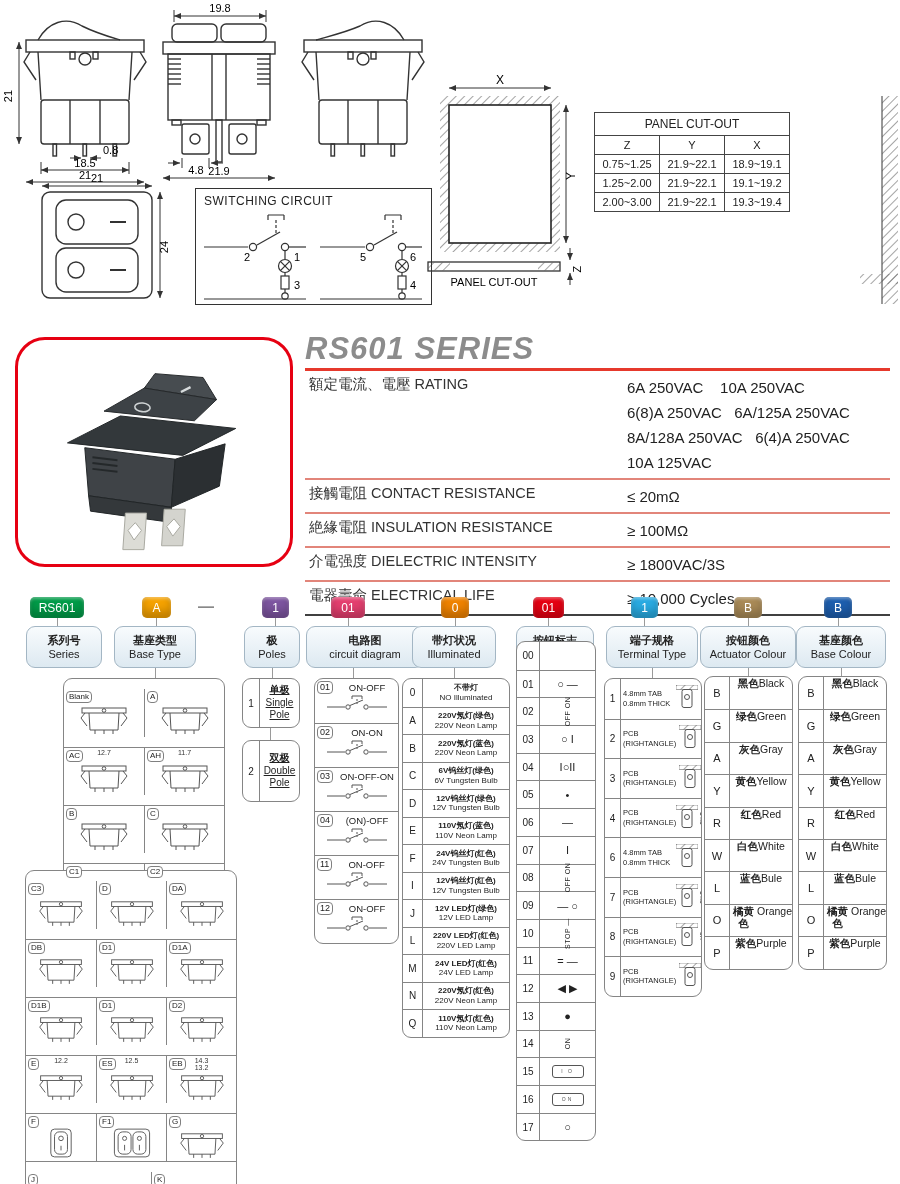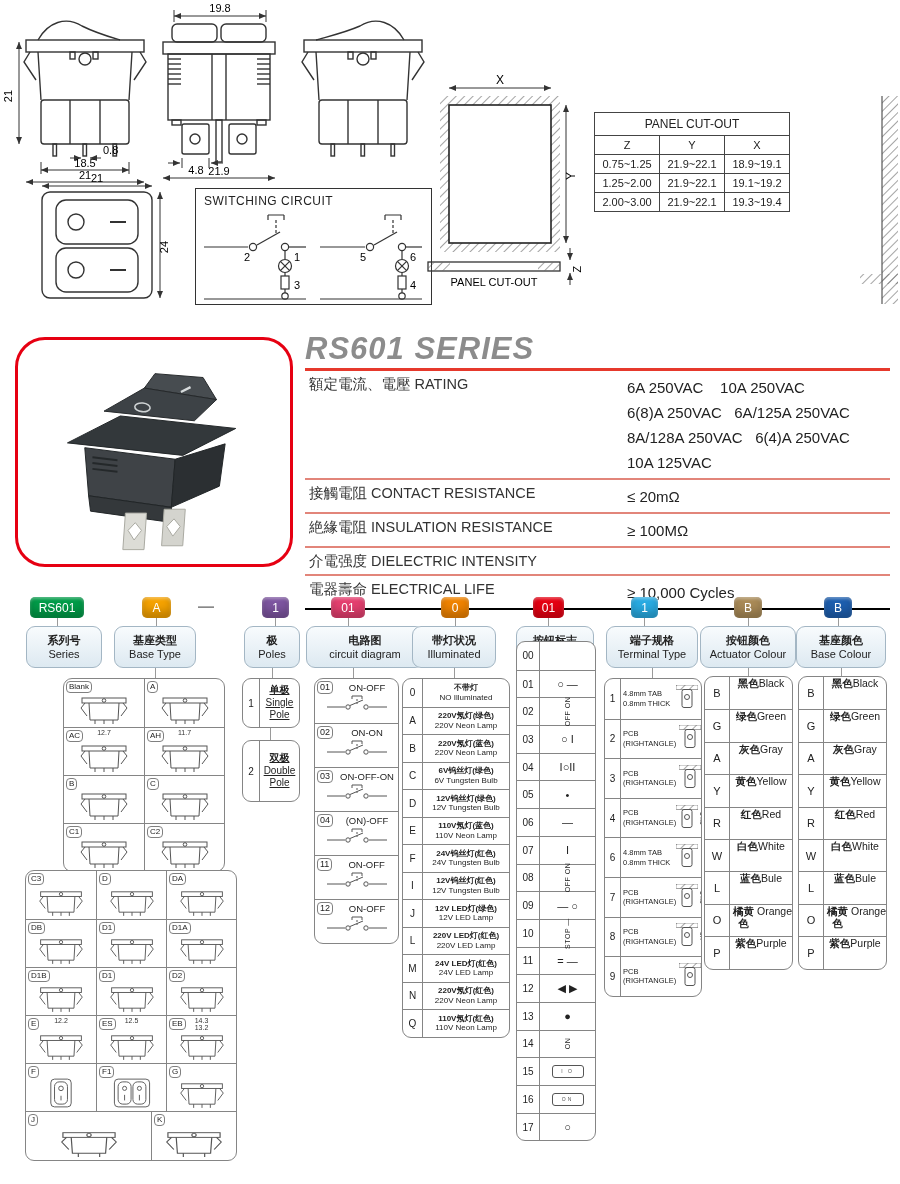--- a/index.html
+++ b/index.html
@@ -18,21 +18,21 @@
   .sc-box{position:absolute;left:195px;top:188px;width:237px;height:117px;
           border:1.5px solid #333;box-sizing:border-box;}
   .sc-title{position:absolute;left:8px;top:5px;font-size:12px;color:#222;letter-spacing:.5px;}
 
   
   .photo-box{position:absolute;left:15px;top:337px;width:278px;height:230px;
              border:3px solid #e60012;border-radius:30px;box-sizing:border-box;
              display:flex;align-items:center;justify-content:center;background:#fff;}
   .series-title{position:absolute;left:305px;top:331px;font-size:31px;font-weight:bold;
                 font-style:italic;color:#8c8c8c;letter-spacing:1px;}
-  .spec-rows{position:absolute;left:305px;top:368px;width:585px;border-bottom:2px solid #000000;}
+  .spec-rows{position:absolute;left:305px;top:368px;width:585px;border-bottom:2px solid #404040;}
   .spec-row{display:flex;border-top:2px solid #e2857a;}
   .spec-row:first-of-type{border-top:3px solid #e6392c;}
   .spec-label{width:318px;font-size:14.5px;padding:4px 0 3px 4px;color:#333;}
   .spec-value{flex:1;font-size:15px;white-space:pre-wrap;padding:4px 0 3px 0;line-height:25px;color:#222;}
 
   
   .badge{position:absolute;top:597px;height:21px;border-radius:5px;color:#fff;font-weight:normal;
          font-size:12px;display:flex;align-items:center;justify-content:center;
          box-shadow:inset 0 -7px 8px rgba(0,0,0,.22), inset 0 2px 3px rgba(255,255,255,.35);}
   .code-dash{position:absolute;top:598px;font-size:16px;color:#888;font-weight:bold;}
@@ -48,21 +48,21 @@
           overflow:hidden;box-sizing:border-box;}
   .chip{display:inline-block;border:1px solid #808080;border-radius:4px;padding:0 2px;
         font-size:9px;background:#fff;line-height:11px;color:#222;}
 
   
   .g2{display:grid;grid-template-columns:80px 80px;}
   .g3{display:grid;grid-template-columns:70px 70px 70px;}
   .gb{display:grid;grid-template-columns:125px 84px;border-top:1px solid #858585;}
   .bt-cell{position:relative;height:48px;box-sizing:border-box;border-left:1px solid #858585;
            border-top:1px solid #858585;display:flex;flex-direction:column;align-items:center;
-           justify-content:flex-end;padding-bottom:2px;}
+           justify-content:flex-end;padding-bottom:2px;margin-top:10px;}
   .g2 .bt-cell{width:80px;}
   .g2 .bt-cell:nth-of-type(2n+1){border-left:none;}
   .g2 .bt-cell:nth-of-type(-n+2){border-top:none;}
   .g3 .bt-cell:nth-of-type(3n+1){border-left:none;}
   .g3 .bt-cell:nth-of-type(-n+3){border-top:none;}
   .gb .bt-cell{border-top:none;}
   .gb .bt-cell:nth-of-type(1){border-left:none;}
   .btchip{position:absolute;top:2px;left:2px;font-size:8px;line-height:10px;z-index:2;}
   .cell-dim{position:absolute;top:1px;left:0;right:0;text-align:center;font-size:7px;
             line-height:1.05;color:#333;}
@@ -392,20 +392,21 @@
         <div class="spec-value">≤ 20mΩ</div>
       </div>
 
       <div class="spec-row">
         <div class="spec-label">絶緣電阻 INSULATION RESISTANCE</div>
         <div class="spec-value">≥ 100MΩ</div>
       </div>
 
       <div class="spec-row">
         <div class="spec-label">介電强度 DIELECTRIC INTENSITY</div>
+        <div class="spec-value">≥ 1800VAC/3S</div>
       </div>
 
       <div class="spec-row">
         <div class="spec-label">電器壽命 ELECTRICAL LIFE</div>
         <div class="spec-value">≥ 10,000 Cycles</div>
       </div>
     </div>
 
   <div class="badge" style="left: 30px; width: 54px; background: rgb(0, 155, 72);">RS601</div>
   <div class="badge" style="left: 142px; width: 29px; background: rgb(245, 162, 0);">A</div>

